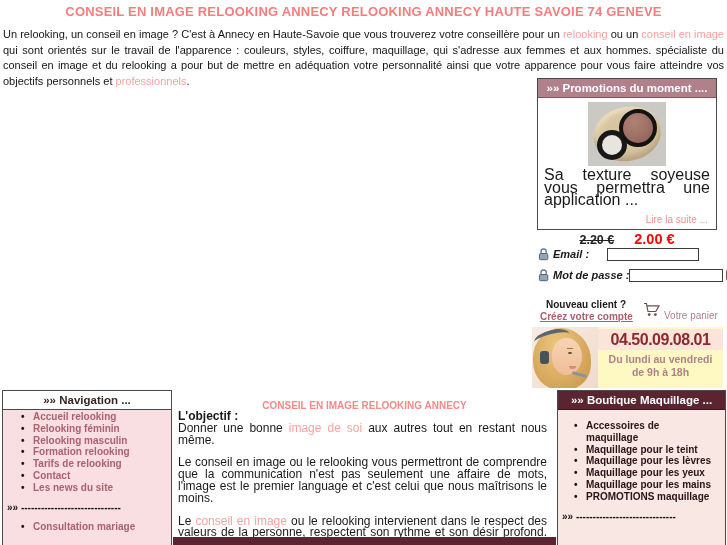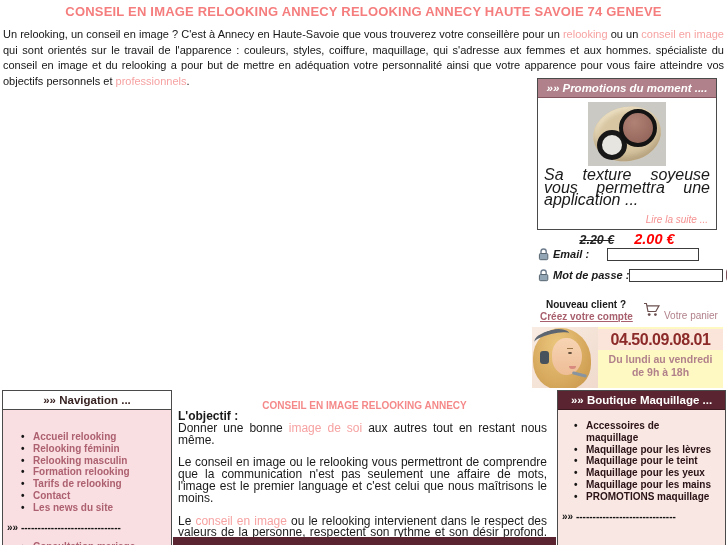--- a/index.html
+++ b/index.html
@@ -10,21 +10,21 @@
 
   
   .site-title { position:absolute; top:4px; left:0; width:727px; text-align:center;
                 color:#f57d7d; font-size:13px; font-weight:bold; letter-spacing:.2px; }
   .intro { position:absolute; top:27px; left:3px; width:721px; font-size:11px;
            line-height:15.5px; color:#161616; text-align:justify; }
   .intro a, .content a { color:#f7a2a2; text-decoration:none; }
 
   
   .promo-box { position:absolute; left:537px; top:78px; width:180px; height:152px;
-               border:1px solid #4a4a4a; background:#fff;font-style:italic; }
+               border:1px solid #4a4a4a; background:#fff; }
   .box-header { height:19px; line-height:19px; font-size:11.5px; font-weight:bold; text-align:center; }
   .promo-box .box-header { background:#b1818b; color:#fff; border-bottom:1px solid #84555f; }
   .promo-image { position:relative; width:78px; height:64px; margin:4px auto 2px;
                  background:#cac9c4; overflow:hidden; }
   .shell { position:absolute; left:5px; top:5px; width:68px; height:54px; background:#d8c6a2;
            border-radius:52% 46% 50% 48%; transform:rotate(-8deg);
            box-shadow:inset 0 -5px 7px #b4a07c, inset 2px 3px 5px #efe4c8; }
   .compact { position:absolute; right:9px; top:7px; width:38px; height:38px; border-radius:50%;
              background:radial-gradient(circle at 38% 32%, #b08175, #8d5f54); border:4px solid #131313; }
   .ring { position:absolute; left:9px; bottom:6px; width:30px; height:30px; border-radius:50%;
@@ -76,21 +76,21 @@
   .phone-right { position:absolute; left:66px; top:2px; right:0; }
   .phone-number { background:#fbe4d9; color:#8c2a2a; font-weight:bold; font-size:16px;
                   letter-spacing:-.5px; text-align:center; padding:2px 0 1px; white-space:nowrap; }
   .hours { text-align:center; color:#b1818b; font-weight:bold; font-size:10.5px; line-height:13px; margin-top:3px; }
 
   
   .navbox { position:absolute; left:2px; top:390px; width:170px; height:162px;
             border:1px solid #4a4a4a; background:#f9dfe2; }
   .navbox .box-header { background:#ffffff; color:#392323; border-bottom:1px solid #4a4a4a; }
   .navbox ul, .boutique ul { list-style:none; }
-  .navbox ul { margin-top:21px; padding:0 4px 0 18px; }
+  .navbox ul { margin-top:1px; padding:0 4px 0 18px; }
   .navbox li { position:relative; padding-left:12px; font-size:10px; font-weight:bold;
                color:#ad606f; line-height:11.8px; }
   .navbox li::before, .boutique li::before { content:"•"; position:absolute; left:0; color:#141414; }
   .nav-separator, .boutique .separator { font-size:10px; font-weight:bold; color:#141414;
                white-space:nowrap; overflow:hidden; }
   .nav-separator { margin:8px 2px 0 4px; }
   .navbox ul.second { margin-top:8px; }
   .navbox li a, .boutique li a { color:inherit; text-decoration:none; }
 
   .content { position:absolute; left:173px; top:392px; width:383px; height:153px; }
@@ -217,22 +217,22 @@
     <p>Le conseil en image ou le relooking vous permettront de comprendre que la communication n'est pas seulement une affaire de mots, l'image est le premier language et c'est celui que nous maîtrisons le moins.</p>
     <p><span>Le </span><a>conseil en image</a><span> ou le relooking intervienent dans le respect des valeurs de la personne, respectent son rythme et son désir profond. Ils accompagnent son client sur la voie du changement en douceur, sans jugement aucun.</span></p>
     <div class="footer-bar"></div>
   </div>
 
   <div class="boutique">
     <div class="box-header">»» Boutique Maquillage ...</div>
     <ul>
 
     <li><a>Accessoires de maquillage</a></li>
+        <li><a>Maquillage pour le teint</a></li>
         <li><a>Maquillage pour les lèvres</a></li>
-        <li><a>Maquillage pour le teint</a></li>
         <li><a>Maquillage pour les yeux</a></li>
         <li><a>Maquillage pour les mains</a></li>
         <li><a>PROMOTIONS maquillage</a></li>
       </ul>
     <div class="separator">»» ------------------------------</div>
   </div>
 
 </div>
 
 </body></html>

